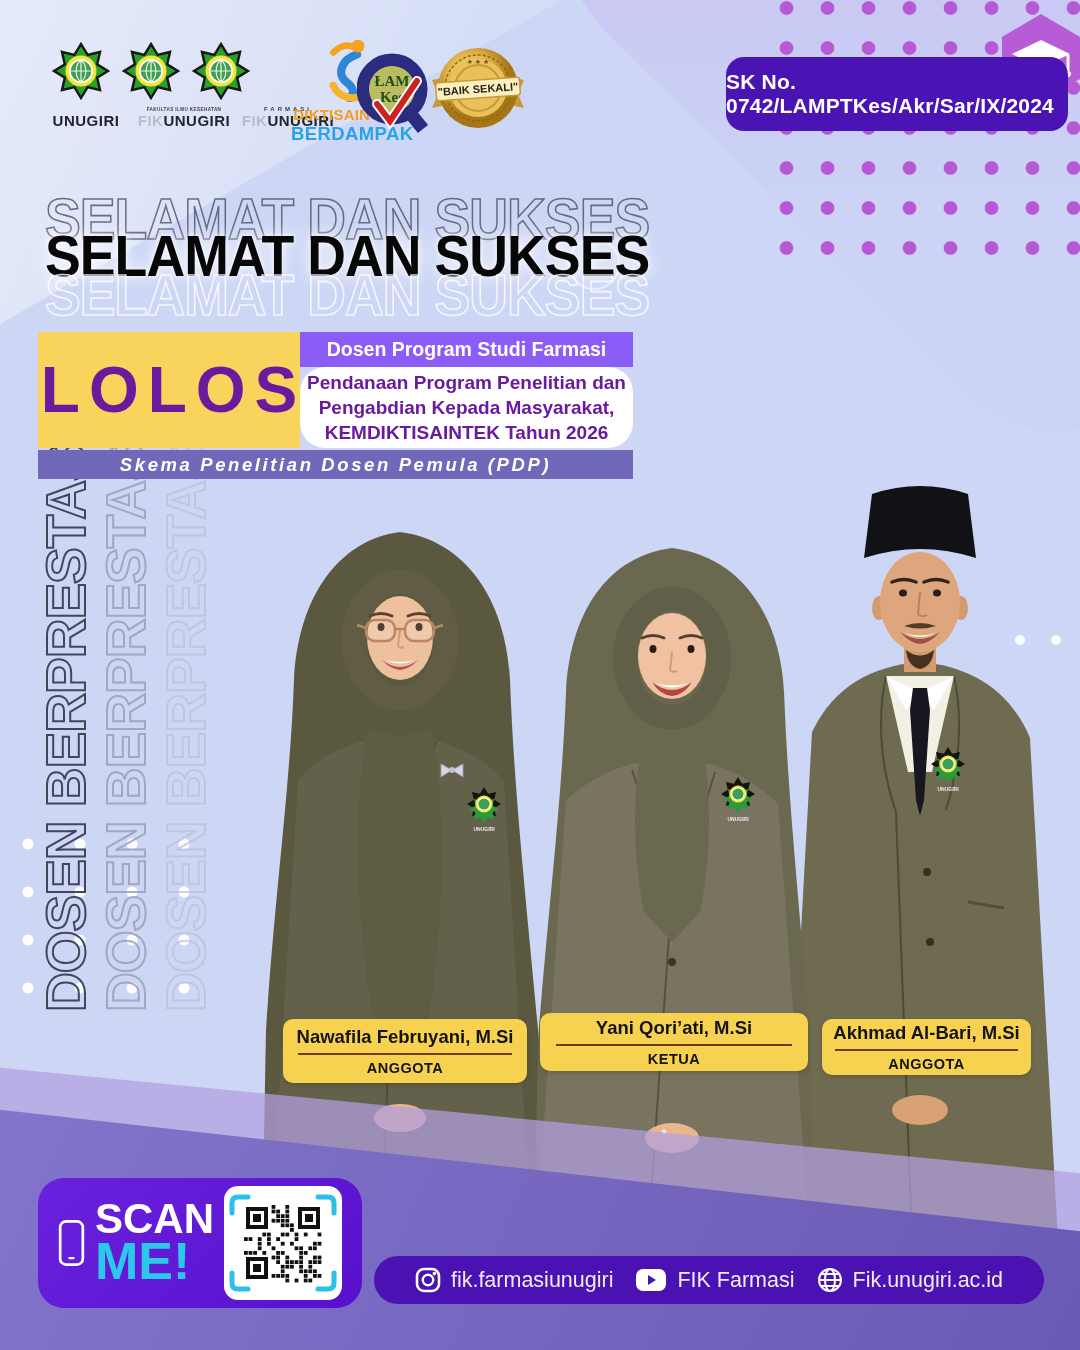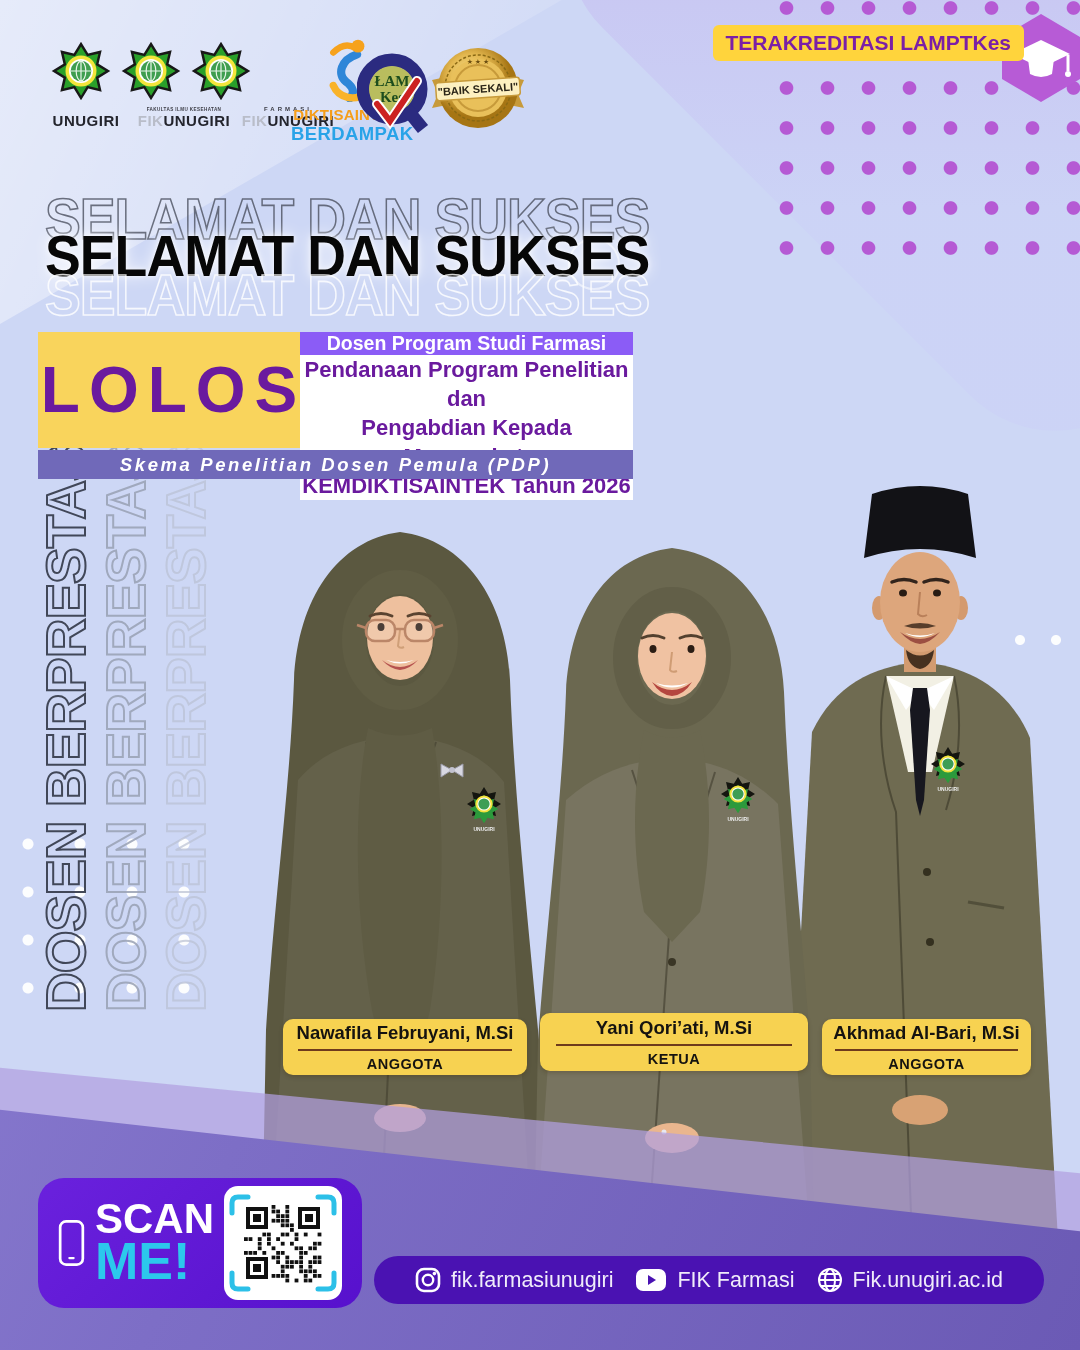--- a/index.html
+++ b/index.html
@@ -59,22 +59,22 @@
   .t-out-bot{top:76px;color:transparent;-webkit-text-stroke:1.6px rgba(255,255,255,.95);opacity:.85;}
 
   
   .lolos-box{position:absolute;left:38px;top:332px;width:262px;height:116px;background:#f9d45c;
     display:flex;align-items:center;justify-content:center;z-index:3;}
   .lolos-box span{color:#6a1a9e;font-size:64px;font-weight:800;letter-spacing:9px;padding-left:9px;}
   .ann-right{position:absolute;left:300px;top:332px;width:333px;height:116px;z-index:3;
     display:flex;flex-direction:column;}
   .ann-head{height:35px;background:#8b5cf6;color:#fff;font-weight:bold;font-size:19.5px;
     display:flex;align-items:center;justify-content:center;}
-  .ann-body{flex:1;background:#fff;color:#6a1a9e;font-weight:bold;font-size:22px;line-height:1.32;
-    display:flex;flex-direction:column;align-items:center;justify-content:center;text-align:center;}
+  .ann-body{flex:1;background:#fff;color:#6a1a9e;font-weight:bold;font-size:19px;line-height:1.32;
+    display:flex;flex-direction:column;align-items:center;justify-content:center;text-align:center;border-radius:25px;}
   .scheme-bar{position:absolute;left:38px;top:450px;width:595px;height:29px;background:#7069b9;
     color:#fff;font-weight:bold;font-style:italic;font-size:18.5px;letter-spacing:2.6px;
     display:flex;align-items:center;justify-content:center;z-index:3;}
 
   
   .wm{position:absolute;white-space:nowrap;font-weight:800;font-size:55px;letter-spacing:-1px;
     color:transparent;transform:rotate(-90deg);transform-origin:left top;z-index:1;}
   .wm1{left:34px;top:1012px;-webkit-text-stroke:2px #3a4050;opacity:.95;}
   .wm2{left:94px;top:1012px;-webkit-text-stroke:2px #99a1b4;opacity:.85;}
   .wm3{left:154px;top:1012px;-webkit-text-stroke:2px #bac1d3;opacity:.7;}
@@ -82,21 +82,21 @@
   
   .people{position:absolute;left:170px;top:470px;width:910px;height:770px;z-index:2;}
 
   
   .plate{position:absolute;background:#f7d251;border-radius:10px;z-index:3;
     box-shadow:0 2px 4px rgba(60,40,0,.25);display:flex;flex-direction:column;
     align-items:center;justify-content:center;}
   .plate .nm{font-size:18.5px;font-weight:bold;color:#151310;}
   .plate .dv{width:88%;height:0;border-top:2.5px solid #6e3b1c;margin:5px 0;}
   .plate .rl{font-size:14.5px;font-weight:bold;color:#151310;letter-spacing:.5px;}
-  .plate1{left:283px;top:1019px;width:244px;height:56px;}
+  .plate1{left:283px;top:1019px;width:244px;height:64px;}
   .plate2{left:540px;top:1013px;width:268px;height:58px;}
   .plate3{left:822px;top:1019px;width:209px;height:56px;}
 
   
   .bandA{position:absolute;inset:0;z-index:4;background:rgba(177,160,224,.72);
     clip-path:polygon(0 79.1%,100% 86.9%,100% 100%,0 100%);}
   .bandB{position:absolute;inset:0;z-index:5;
     background:linear-gradient(115deg,#9184d6 0%,#7d6ec6 45%,#6b5ab5 100%);
     clip-path:polygon(0 82.2%,100% 91.2%,100% 100%,0 100%);}
 
@@ -230,21 +230,21 @@
 
   <div class="hex-cap">
     <svg width="86" height="92" viewBox="0 0 86 92">
       <polygon points="43,2 82,25 82,67 43,90 4,67 4,25" fill="#b75bd6"></polygon>
       <path d="M43,28 L72,42 L43,56 L14,42 Z" fill="#ffffff"></path>
       <path d="M30,47 L56,47 L54,62 Q43,68 32,62 Z" fill="#ffffff"></path>
       <path d="M70,43 V59" stroke="#ffffff" stroke-width="3"></path>
       <circle cx="70" cy="62" r="3" fill="#ffffff"></circle>
     </svg>
   </div>
-  <div class="accr-pill">TERAKREDITASI LAMPTKes</div>
+  <div class="sk-box">SK No. 0742/LAMPTKes/Akr/Sar/IX/2024</div>
 
   <div class="title-wrap">
     <div class="t-line t-out-top">SELAMAT DAN SUKSES</div>
     <div class="t-line t-main">SELAMAT DAN SUKSES</div>
     <div class="t-line t-out-bot">SELAMAT DAN SUKSES</div>
   </div>
 
   <div class="lolos-box">
     <span>LOLOS</span>
   </div>

